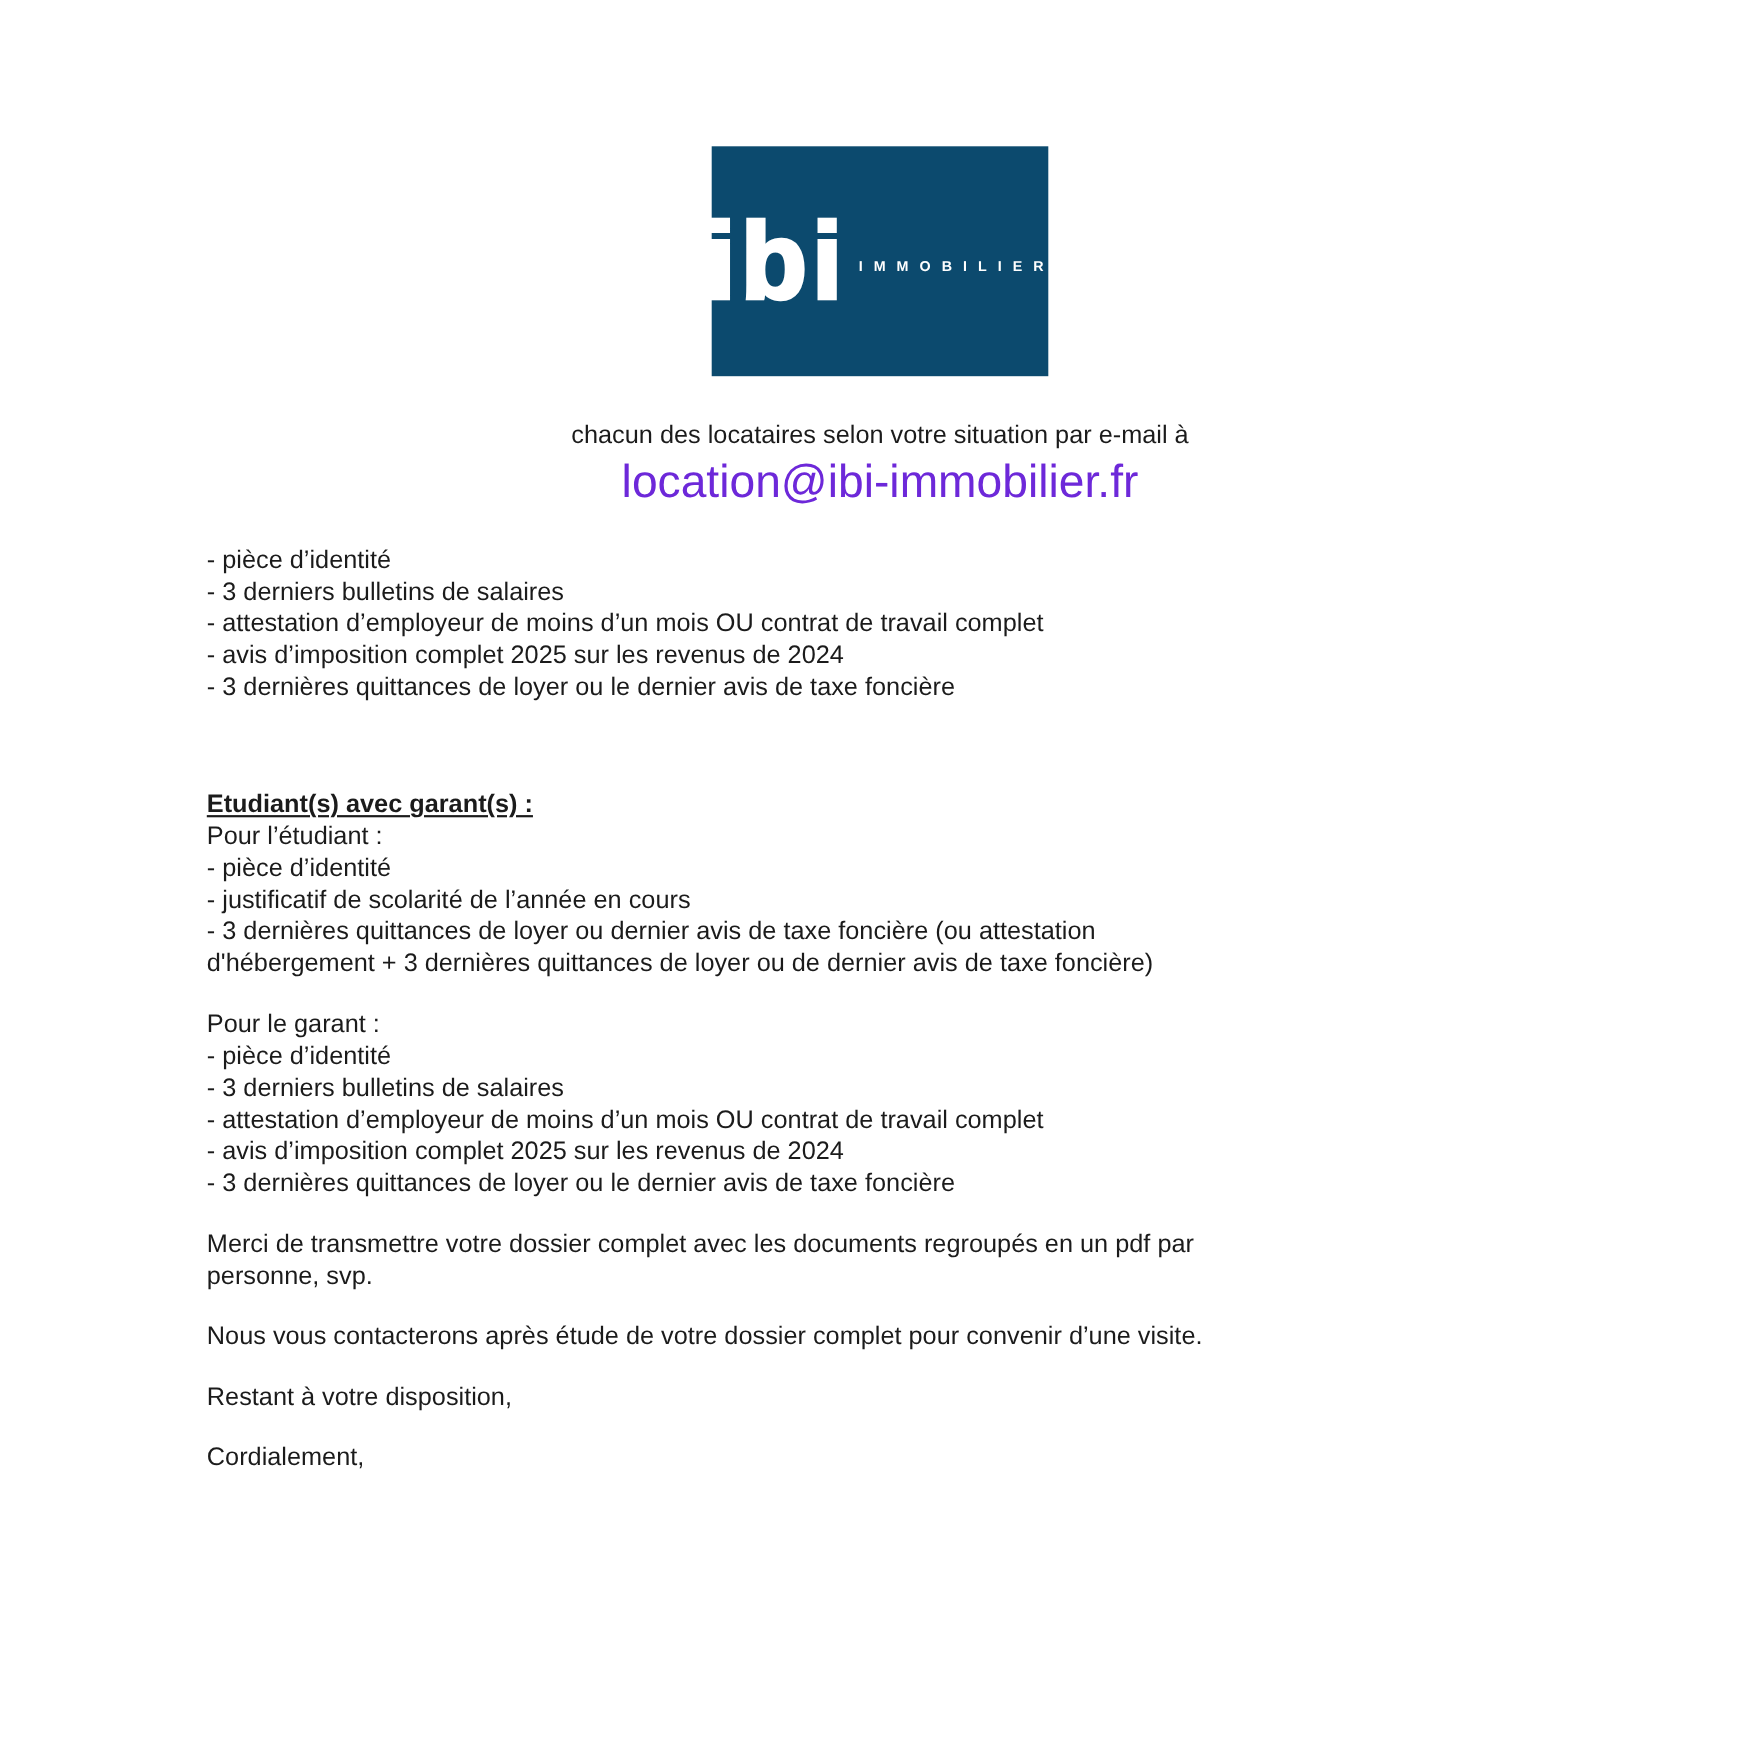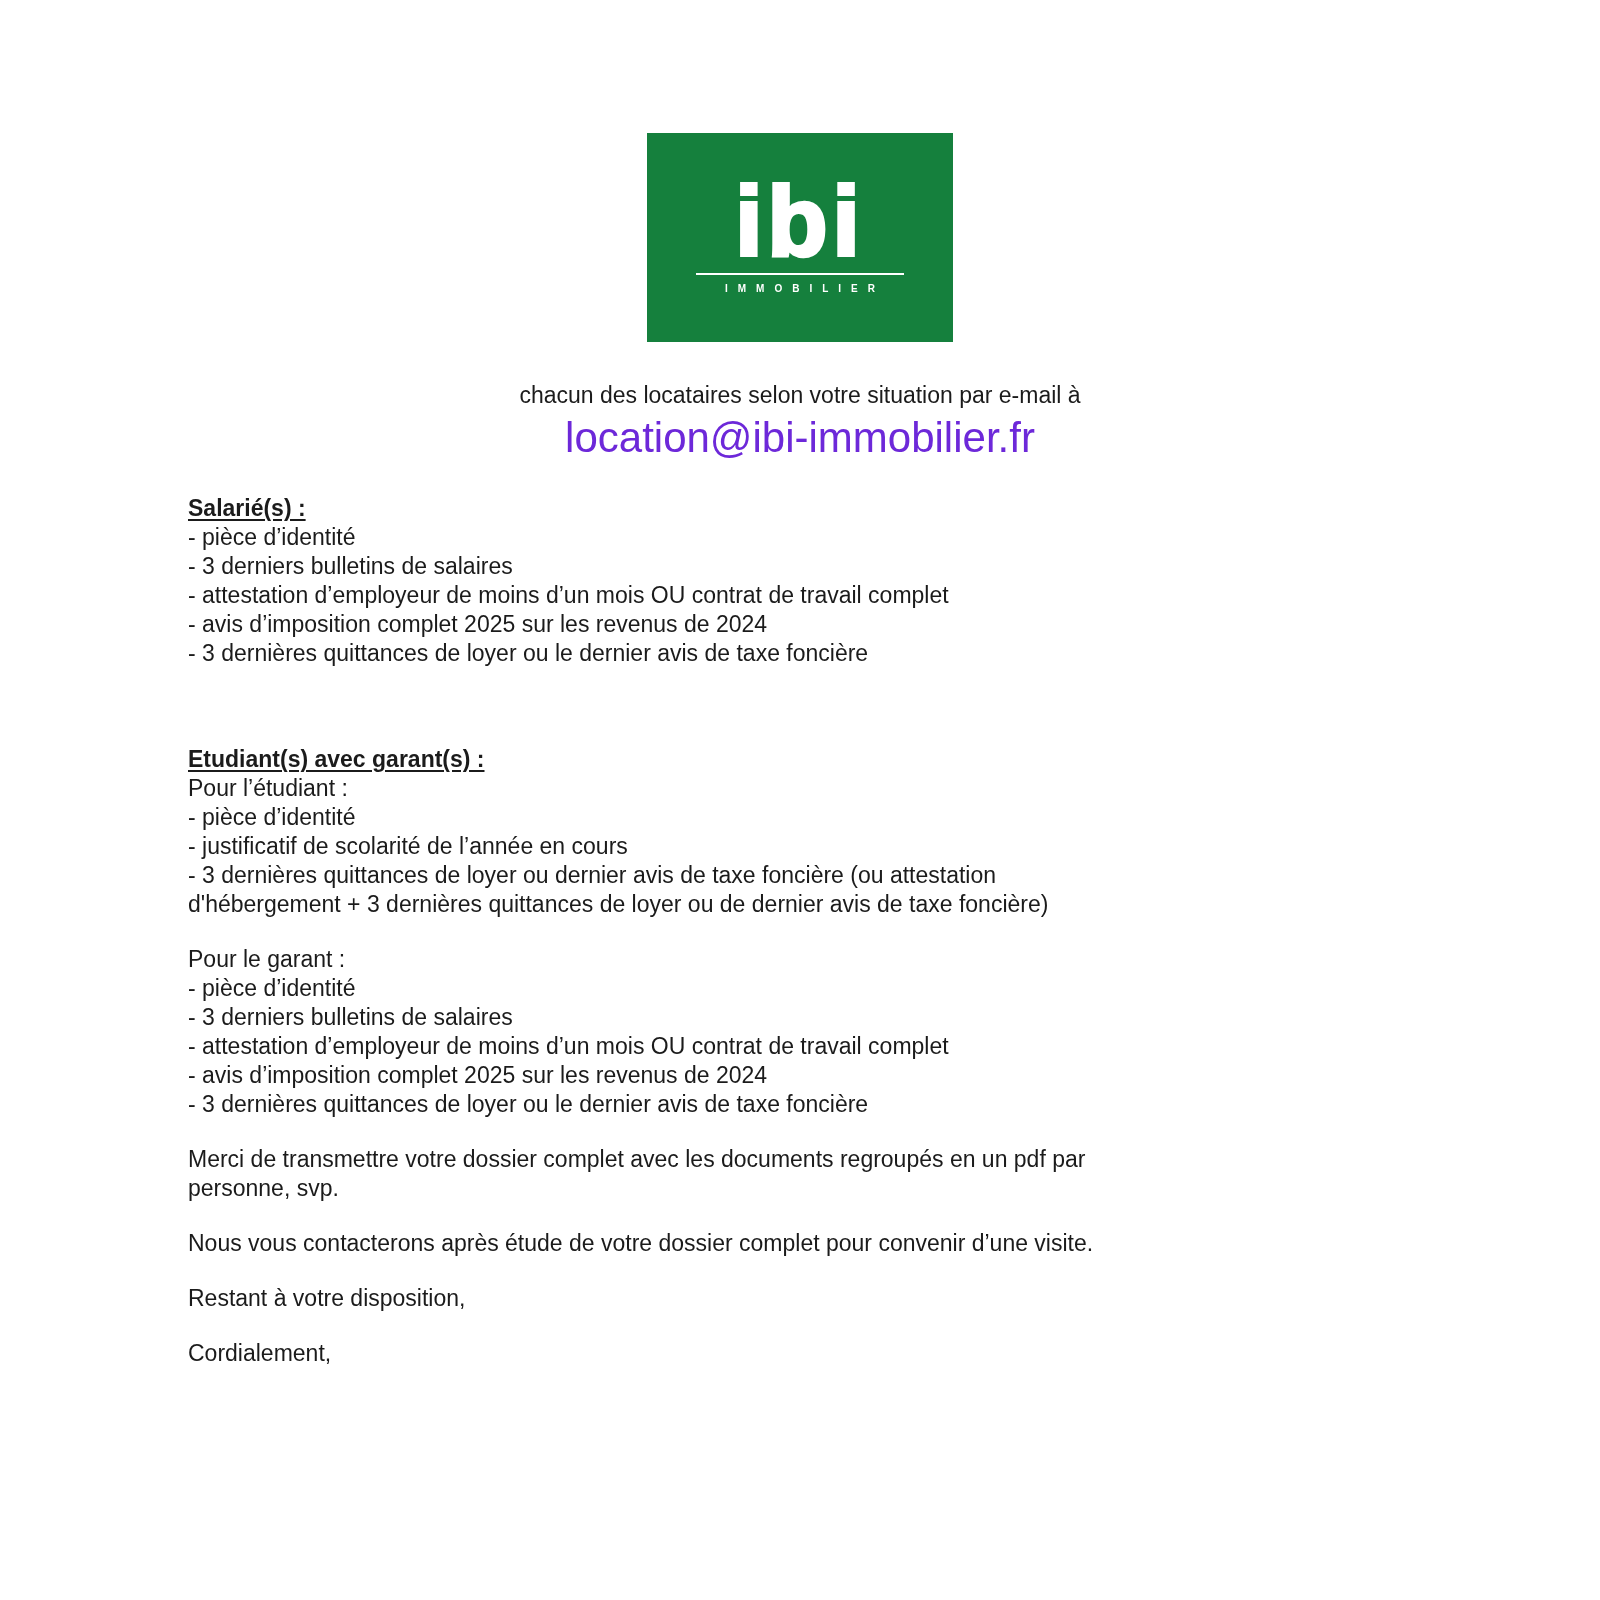--- a/index.html
+++ b/index.html
@@ -10,43 +10,43 @@
     background: #ffffff;
     font-family: "Liberation Sans", sans-serif;
     color: #1b1b1b;
     overflow: hidden;
   }
   
   .logo {
     width: 306px;
     height: 209px;
     margin: 133px auto 0 auto;
-    background: #15803d;
+    background: #0c4a6e;
     display: flex;
-    flex-direction: column;
+    flex-direction: row;
     align-items: center;
     justify-content: center;
   }
   .logo-word {
     color: #ffffff;
     font-weight: 700;
     font-size: 98px;
     line-height: 0.82;
     letter-spacing: 5px;
     -webkit-text-stroke: 4px #ffffff;
   }
   .logo-rule {
     width: 208px;
     height: 2px;
     background: #ffffff;
     margin-top: 12px;
   }
   .logo-tag {
     color: #ffffff;
-    font-size: 10px;
+    font-size: 13px;
     font-weight: 700;
     letter-spacing: 10px;
     padding-left: 10px; 
     margin-top: 8px;
     white-space: nowrap;
   }
   
   .content { padding: 0 188px; }
   .intro {
     margin-top: 38px;
@@ -91,21 +91,20 @@
   <div class="content">
 
     <div class="intro">
       <div class="line">chacun des locataires selon votre situation par e-mail à</div>
     </div>
 
     <div class="email-line">location@ibi-immobilier.fr</div>
 
     <div class="body-text">
 
-      <div class="line sec-heading">Salarié(s) :</div>
       <div class="line">- pièce d’identité</div>
       <div class="line">- 3 derniers bulletins de salaires</div>
       <div class="line">- attestation d’employeur de moins d’un mois OU contrat de travail complet</div>
       <div class="line">- avis d’imposition complet 2025 sur les revenus de 2024</div>
       <div class="line">- 3 dernières quittances de loyer ou le dernier avis de taxe foncière</div>
 
       <div class="line sec-heading gap-section">Etudiant(s) avec garant(s) :</div>
 
       <div class="line">Pour l’étudiant :</div>
       <div class="line">- pièce d’identité</div>

